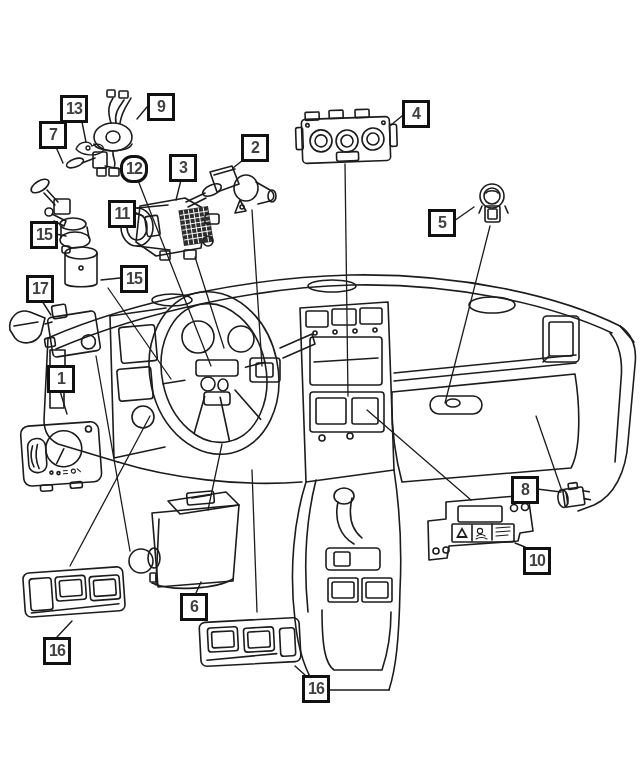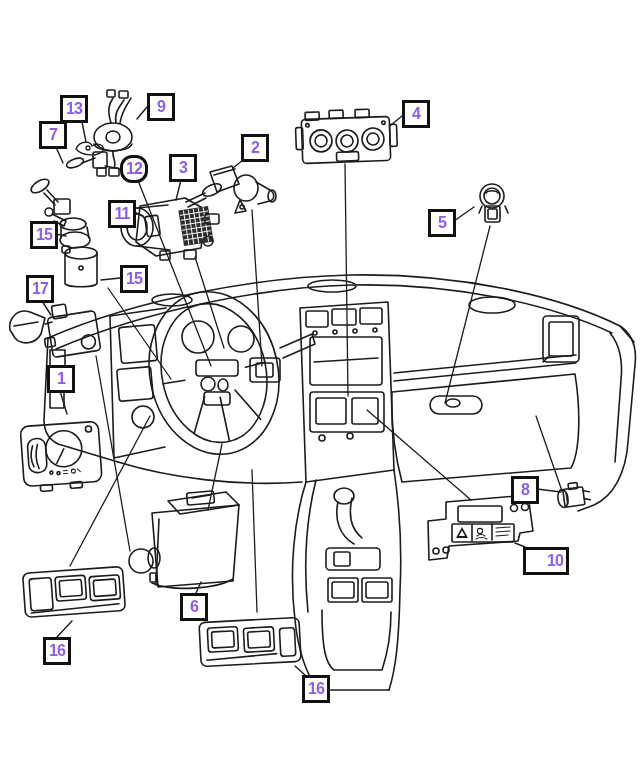--- a/index.html
+++ b/index.html
@@ -7,21 +7,21 @@
     position:relative;width:640px;height:777px;background:#ffffff;
     font-family:"Liberation Sans",sans-serif;overflow:hidden;margin:0 auto;
   }
   .art{position:absolute;left:0;top:0;}
   .callout{
     position:absolute;width:22px;height:22px;border:3px solid #111;
     background:#fff;display:flex;align-items:center;justify-content:center;
     box-sizing:content-box;cursor:pointer;z-index:5;
   }
   .callout span{
-    font-weight:bold;font-size:16px;line-height:1;color:#8b5cf6;letter-spacing:-1px;
+    font-weight:bold;font-size:16px;line-height:1;color:#404040;letter-spacing:-1px;
   }
 </style>
 </head>
 <body>
 
 <div class="stage">
 
 <svg class="art" width="640" height="777" viewBox="0 0 640 777" stroke="#1c1c1c" fill="none" stroke-width="1.6" stroke-linecap="round" stroke-linejoin="round">
 
   <g stroke-width="1.3">
@@ -394,21 +394,21 @@
   </div>
       <div class="callout" style="left: 39px; top: 121px;">
     <span>7</span>
   </div>
       <div class="callout" style="left: 511px; top: 476px;">
     <span>8</span>
   </div>
       <div class="callout" style="left: 147px; top: 93px;">
     <span>9</span>
   </div>
-      <div class="callout" style="left: 523px; top: 547px; padding-left: 18px;">
+      <div class="callout" style="left: 523px; top: 547px;">
     <span>10</span>
   </div>
       <div class="callout" style="left: 108px; top: 200px; justify-content: center;">
     <span>11</span>
   </div>
       <div class="callout" style="left: 120px; top: 155px; border-radius: 12px;">
     <span>12</span>
   </div>
       <div class="callout" style="left: 60px; top: 95px;">
     <span>13</span>

